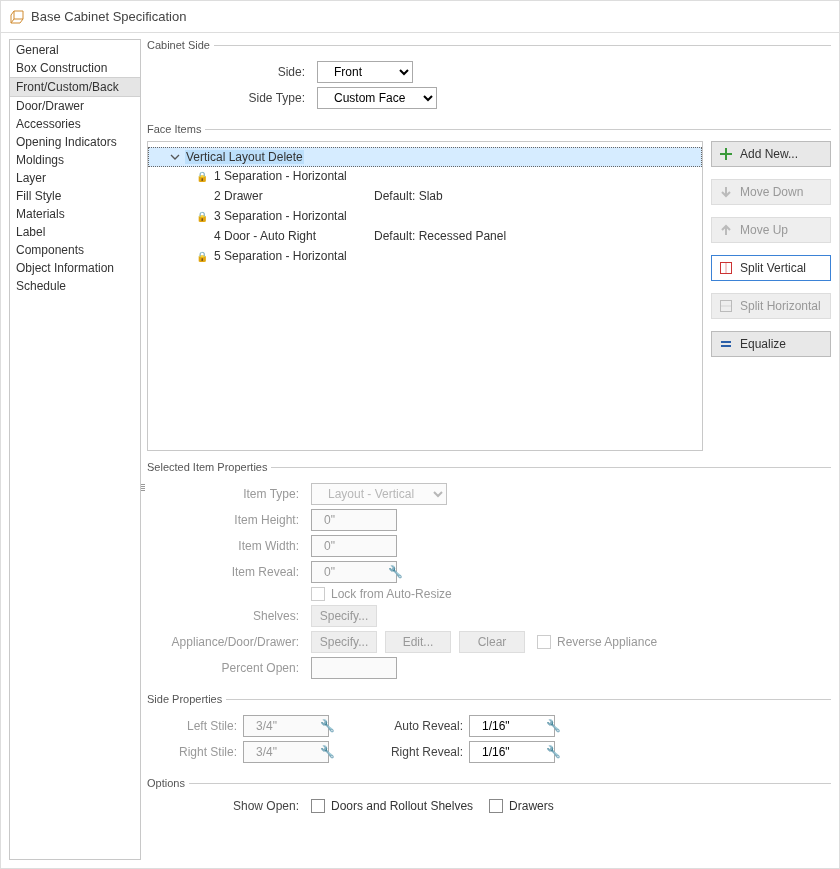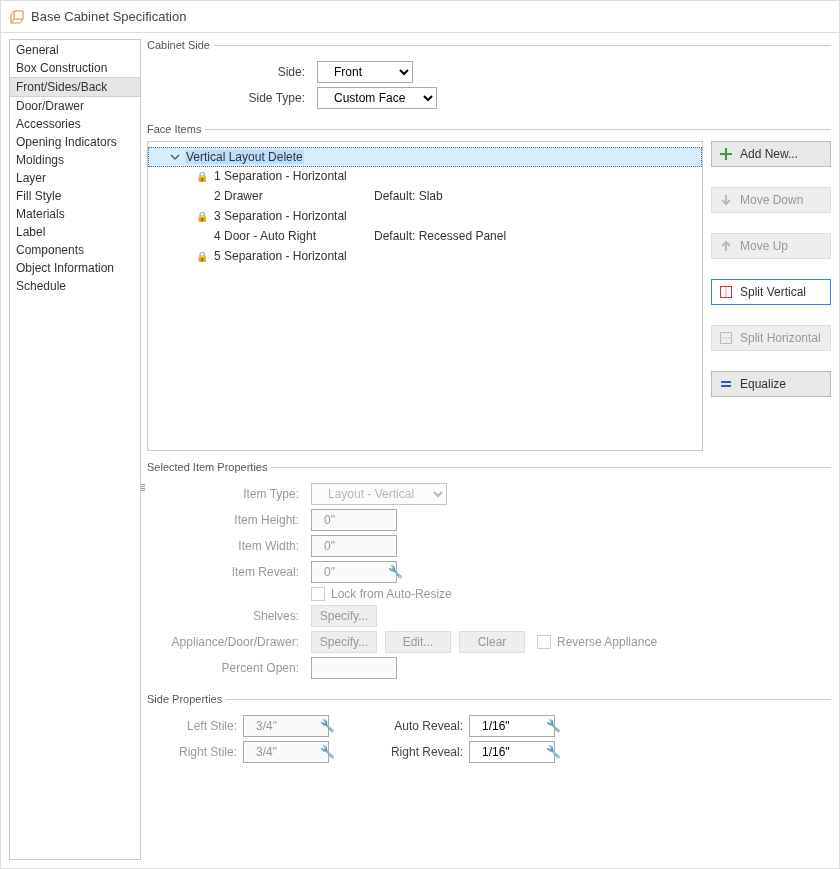--- a/index.html
+++ b/index.html
@@ -141,21 +141,21 @@
     margin-right:4px;
     display:inline-flex; align-items:center; justify-content:center;
     color:#666;
   }
   .lock-icon { width:14px; display:inline-flex; justify-content:center; color:#777; margin-right:4px; font-size:10px;}
   .lock-icon.empty { color:transparent; }
   .action-col {
     width:120px;
     display:flex;
     flex-direction:column;
-    gap:20px;
+    gap:12px;
   }
   .action-btn {
     height:26px;
     border:1px solid #bbb;
     background:#e8e8e8;
     display:flex;
     align-items:center;
     gap:6px;
     padding:0 6px;
     cursor:pointer;
@@ -194,21 +194,21 @@
   <svg viewBox="0 0 16 16">
       <path d="M2 14 L2 6 L5 2 L14 2 L14 10 L11 14 Z M5 2 L5 10 L14 10 M5 10 L2 14" fill="none" stroke="#d08b30" stroke-width="1"></path>
     </svg>
   <span class="titlebar-text">Base Cabinet Specification</span>
 </div>
 
 <div class="content">
   <div class="sidebar">
     <div class="sidebar-item">General</div>
     <div class="sidebar-item">Box Construction</div>
-    <div class="sidebar-item selected">Front/Sides/Back</div>
+    <div class="sidebar-item selected">Front/Custom/Back</div>
     <div class="sidebar-item">Door/Drawer</div>
     <div class="sidebar-item">Accessories</div>
     <div class="sidebar-item">Opening Indicators</div>
     <div class="sidebar-item">Moldings</div>
     <div class="sidebar-item">Layer</div>
     <div class="sidebar-item">Fill Style</div>
     <div class="sidebar-item">Materials</div>
     <div class="sidebar-item">Label</div>
     <div class="sidebar-item">Components</div>
     <div class="sidebar-item">Object Information</div>
@@ -400,15 +400,26 @@
           </div>
           <div class="label-sm active" style="width:130px">Right Reveal:</div>
           <div class="wrench-box">
             <input type="text" class="short" value="1/16&quot;" style="">
             <span class="wrench">🔧</span>
           </div>
         </div>
       </div>
     </fieldset>
 
+    <fieldset class="options">
+      <legend>Options</legend>
+      <div class="row">
+        <div class="label">Show Open:</div>
+        <span class="checkbox"></span>
+        <span>Doors and Rollout Shelves</span>
+        <span style="width:16px"></span>
+        <span class="checkbox"></span>
+        <span>Drawers</span>
+      </div>
+    </fieldset>
 
   </div>
 </div>
 
 </body></html>

